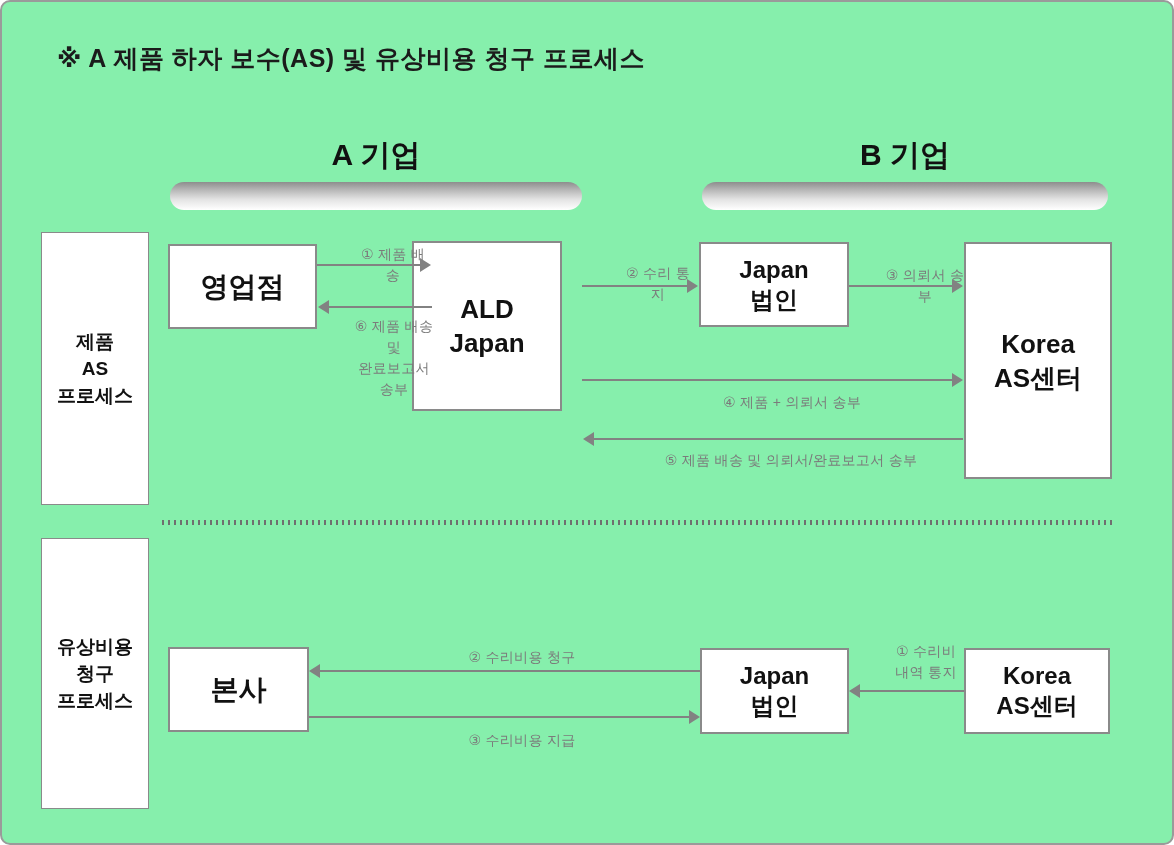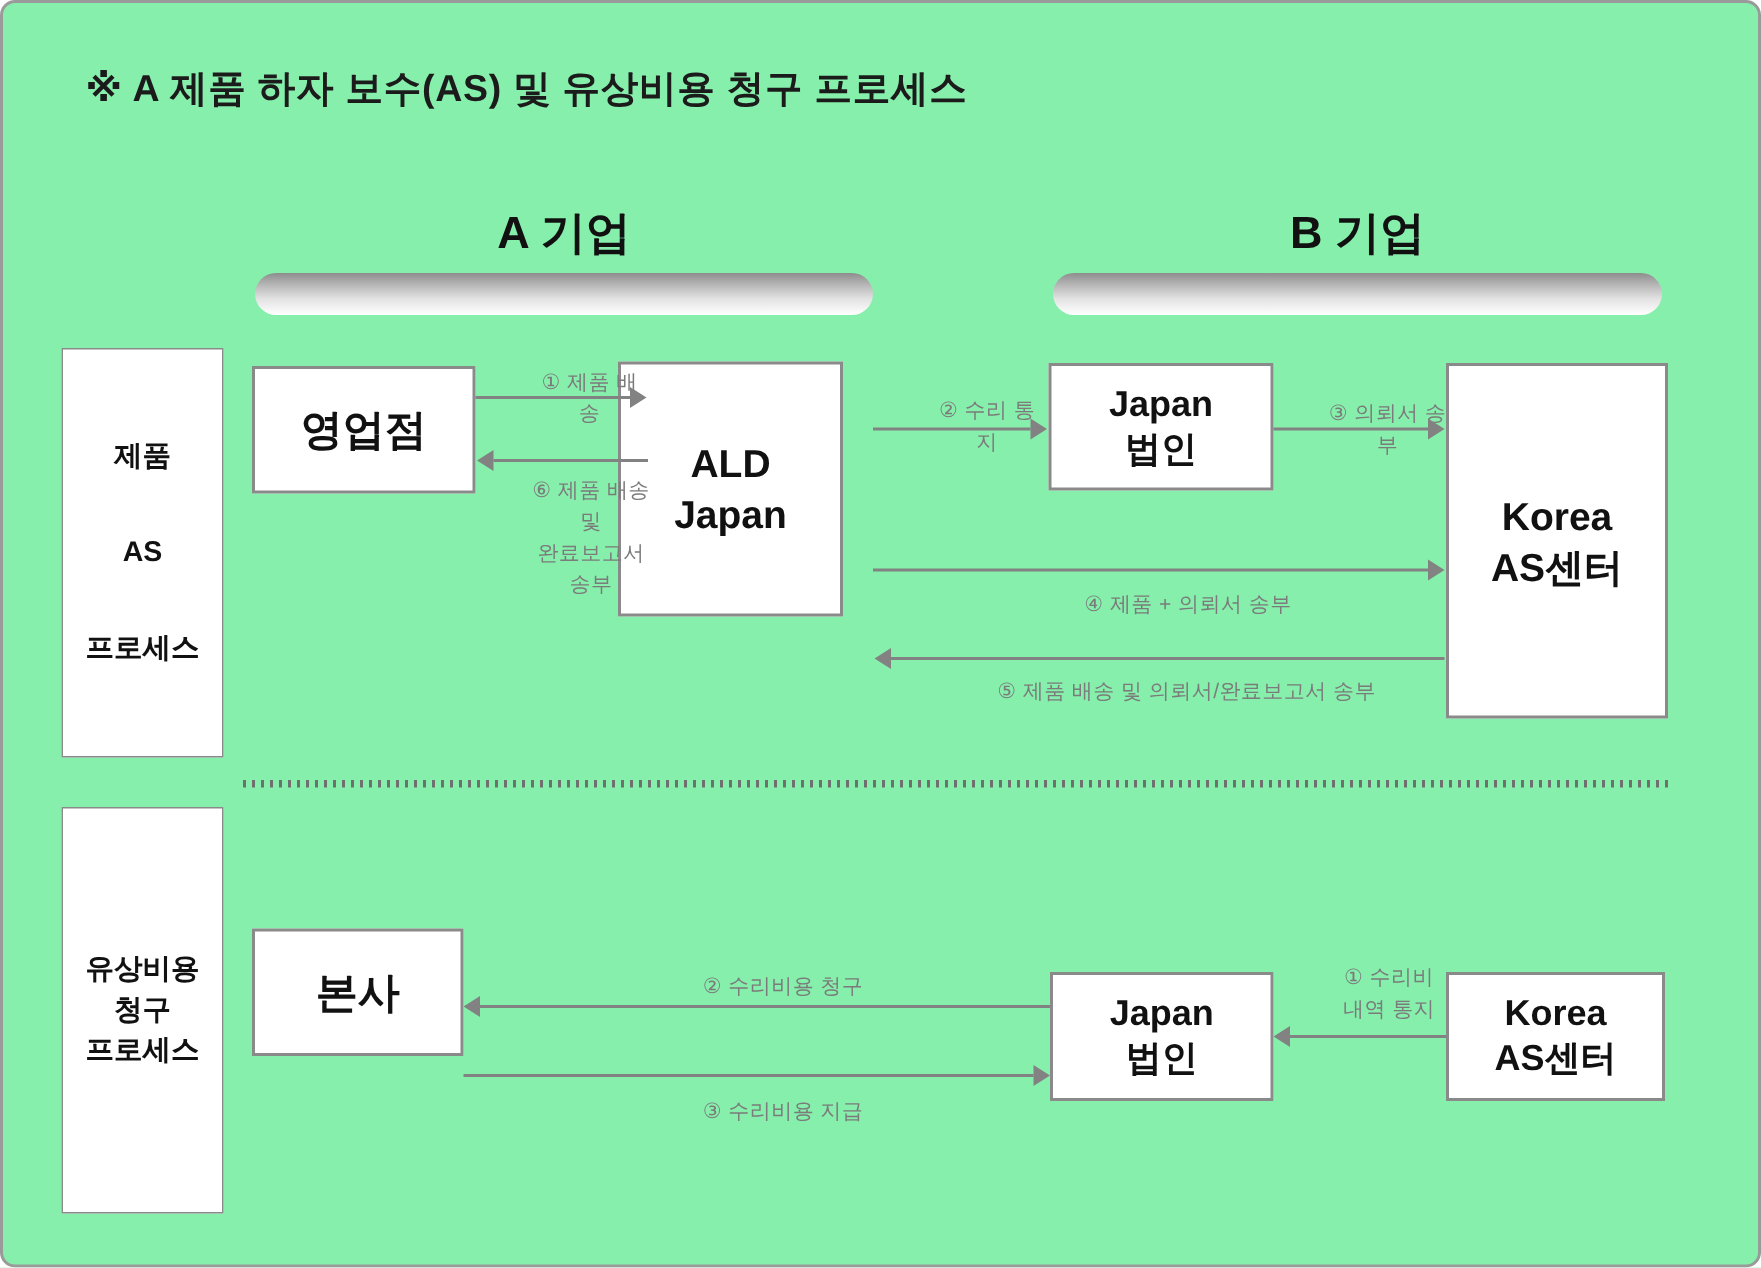--- a/index.html
+++ b/index.html
@@ -57,21 +57,21 @@
 <div class="canvas">
 
   <div class="title">※ A 제품 하자 보수(AS) 및 유상비용 청구 프로세스</div>
 
   <div class="group-header" style="left:168px; top:133px; width:412px;">A 기업</div>
   <div class="capsule" style="left:168px; top:180px; width:412px;"></div>
 
   <div class="group-header" style="left:700px; top:133px; width:406px;">B 기업</div>
   <div class="capsule" style="left:700px; top:180px; width:406px;"></div>
 
-  <div class="lane-box" style="left:39px; top:230px; height:273px;gap:37px;">
+  <div class="lane-box" style="left:39px; top:230px; height:273px;">
     <span>제품</span>
     <span>AS</span>
     <span>프로세스</span>
   </div>
   <div class="lane-box" style="left:39px; top:536px; height:271px;">
     <span>유상비용</span>
     <span>청구</span>
     <span>프로세스</span>
   </div>
 
@@ -110,21 +110,21 @@
   <div class="arrow r" style="left:847px; top:283px; width:103px;"></div>
 
   <div class="arrow r" style="left:580px; top:377px; width:370px;"></div>
   <div class="alabel" style="left:580px; top:390px; width:380px;">④ 제품 + 의뢰서 송부</div>
 
   <div class="arrow l" style="left:592px; top:436px; width:369px;"></div>
   <div class="alabel" style="left:572px; top:448px; width:394px;">⑤ 제품 배송 및 의뢰서/완료보고서 송부</div>
 
   <div class="divider"></div>
 
-  <div class="node one" style="left:166px; top:617px; width:141px; height:85px;">
+  <div class="node one" style="left:166px; top:645px; width:141px; height:85px;">
     <span>본사</span>
   </div>
 
   <div class="node small" style="left:698px; top:646px; width:149px; height:86px;">
     <span>Japan</span>
     <span>법인</span>
   </div>
 
   <div class="node small" style="left:962px; top:646px; width:146px; height:86px;">
     <span>Korea</span>

